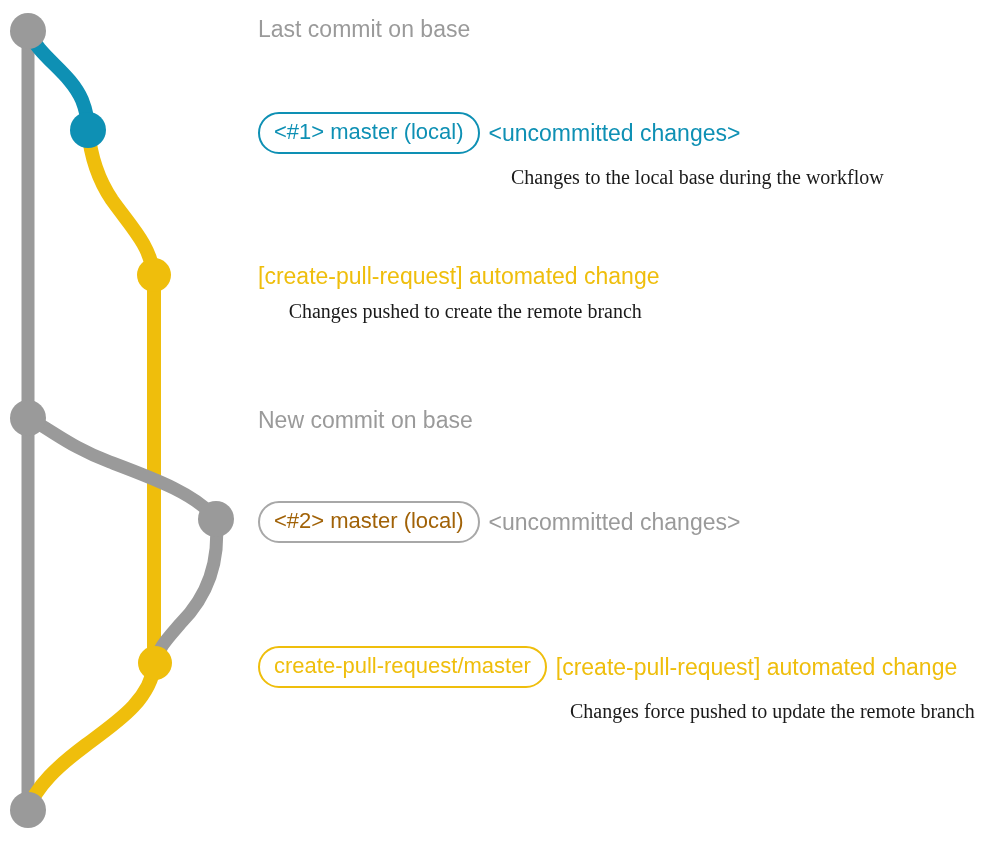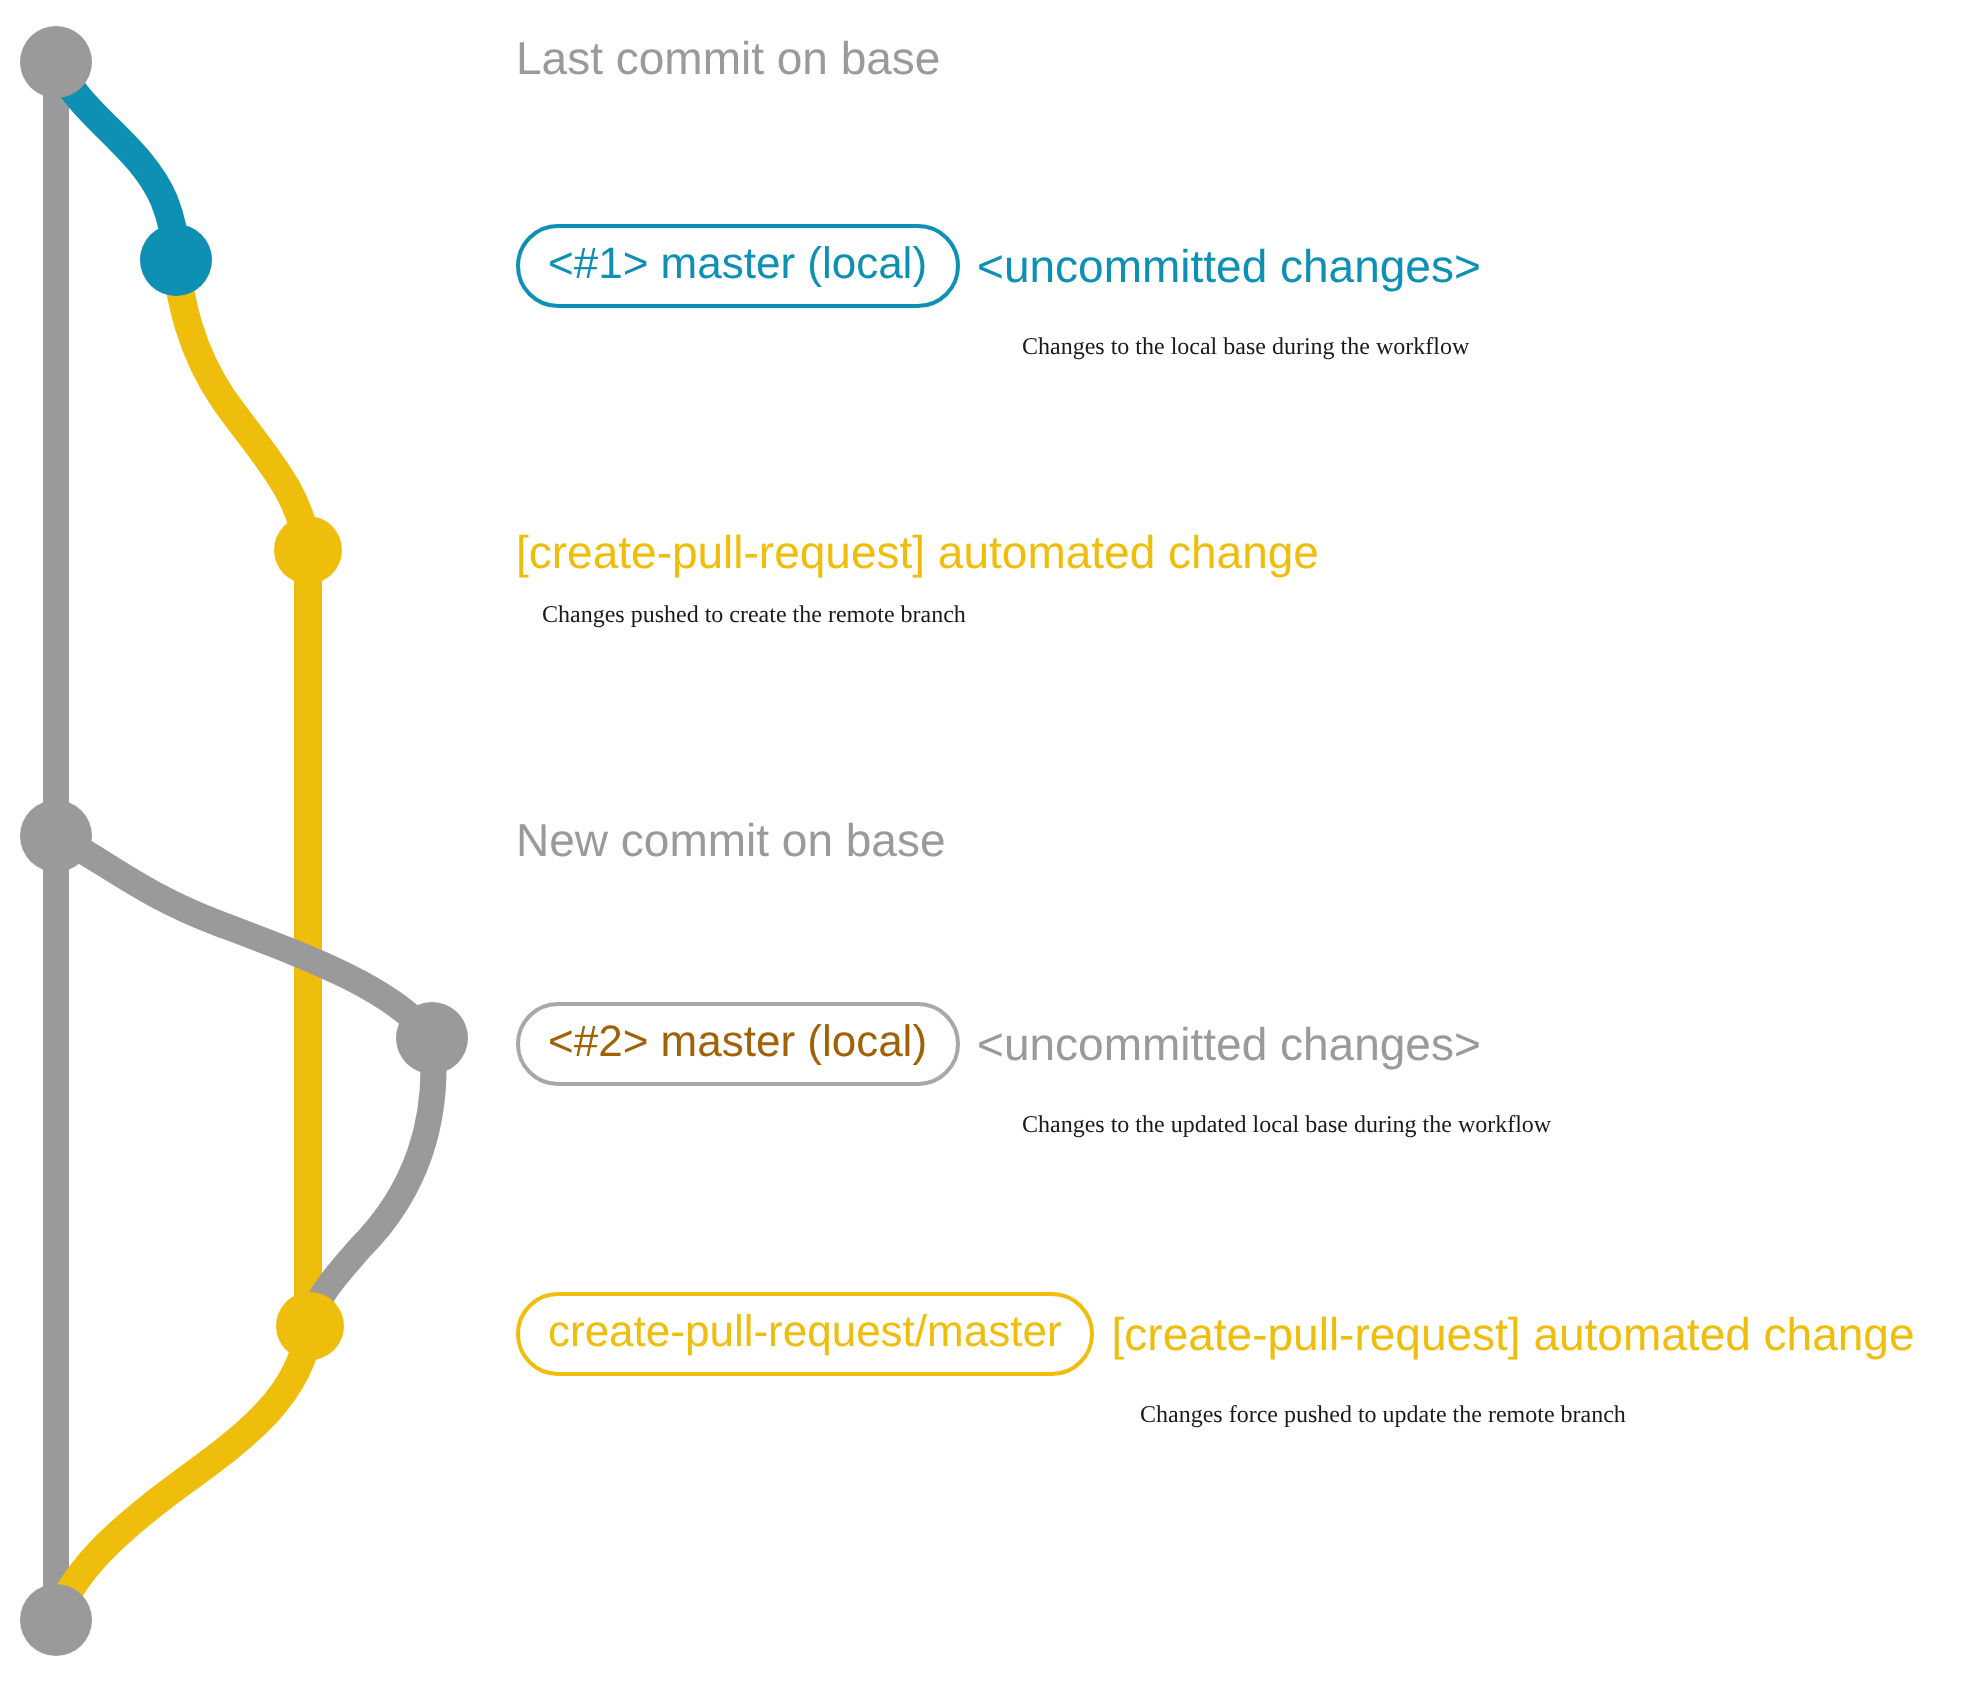--- a/index.html
+++ b/index.html
@@ -65,25 +65,26 @@
     font-size: 23px;
     line-height: 1;
     white-space: nowrap;
   }
   .commit-subject.blue   { color: #0e90b4; }
   .commit-subject.yellow { color: #efbe0c; }
   .commit-subject.gray   { color: #9a9a9a; }
 
   .commit-note {
     font-family: "Liberation Serif", serif;
-    font-size: 12px;
+    font-size: 20px;
     color: #1a1a1a;
     white-space: nowrap;
     line-height: 1;
     margin-top: 13px;
+    text-align: center;
   }
 
   .plain-caption {
     font-size: 23px;
     color: #9a9a9a;
     white-space: nowrap;
     line-height: 1;
   }
 </style>
 </head>
@@ -140,21 +141,20 @@
     <div class="row-headline">
       <span class="plain-caption">New commit on base</span>
     </div>
   </div>
 
   <div class="annotation-row" style="top:501px;">
     <div class="row-headline">
       <span class="ref-pill gray">&lt;#2&gt; master (local)</span>
       <span class="commit-subject gray">&lt;uncommitted changes&gt;</span>
     </div>
-    <div class="commit-note" style="margin-left:253px;">Changes to the updated local base during the workflow</div>
   </div>
 
   <div class="annotation-row" style="top:646px;">
     <div class="row-headline">
       <span class="ref-pill yellow">create-pull-request/master</span>
       <span class="commit-subject yellow">[create-pull-request] automated change</span>
     </div>
     <div class="commit-note" style="margin-left:312px;">Changes force pushed to update the remote branch</div>
   </div>
 

